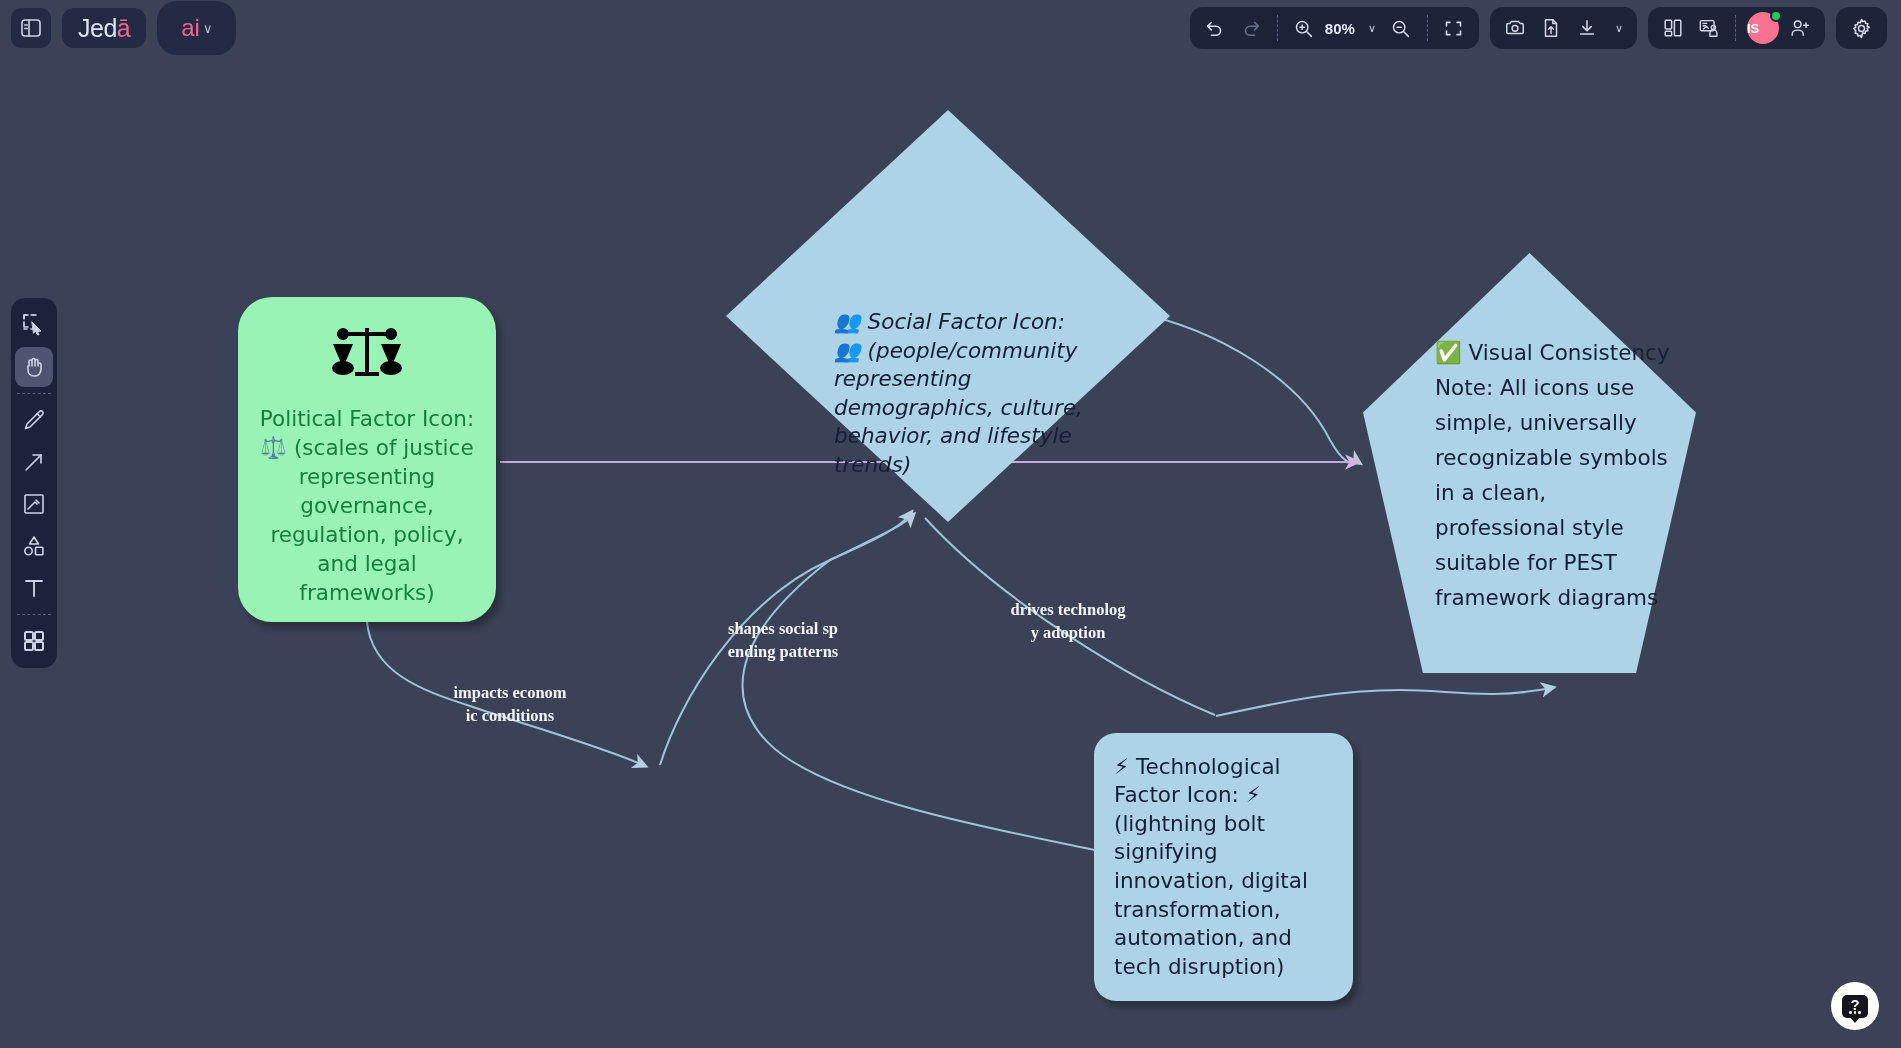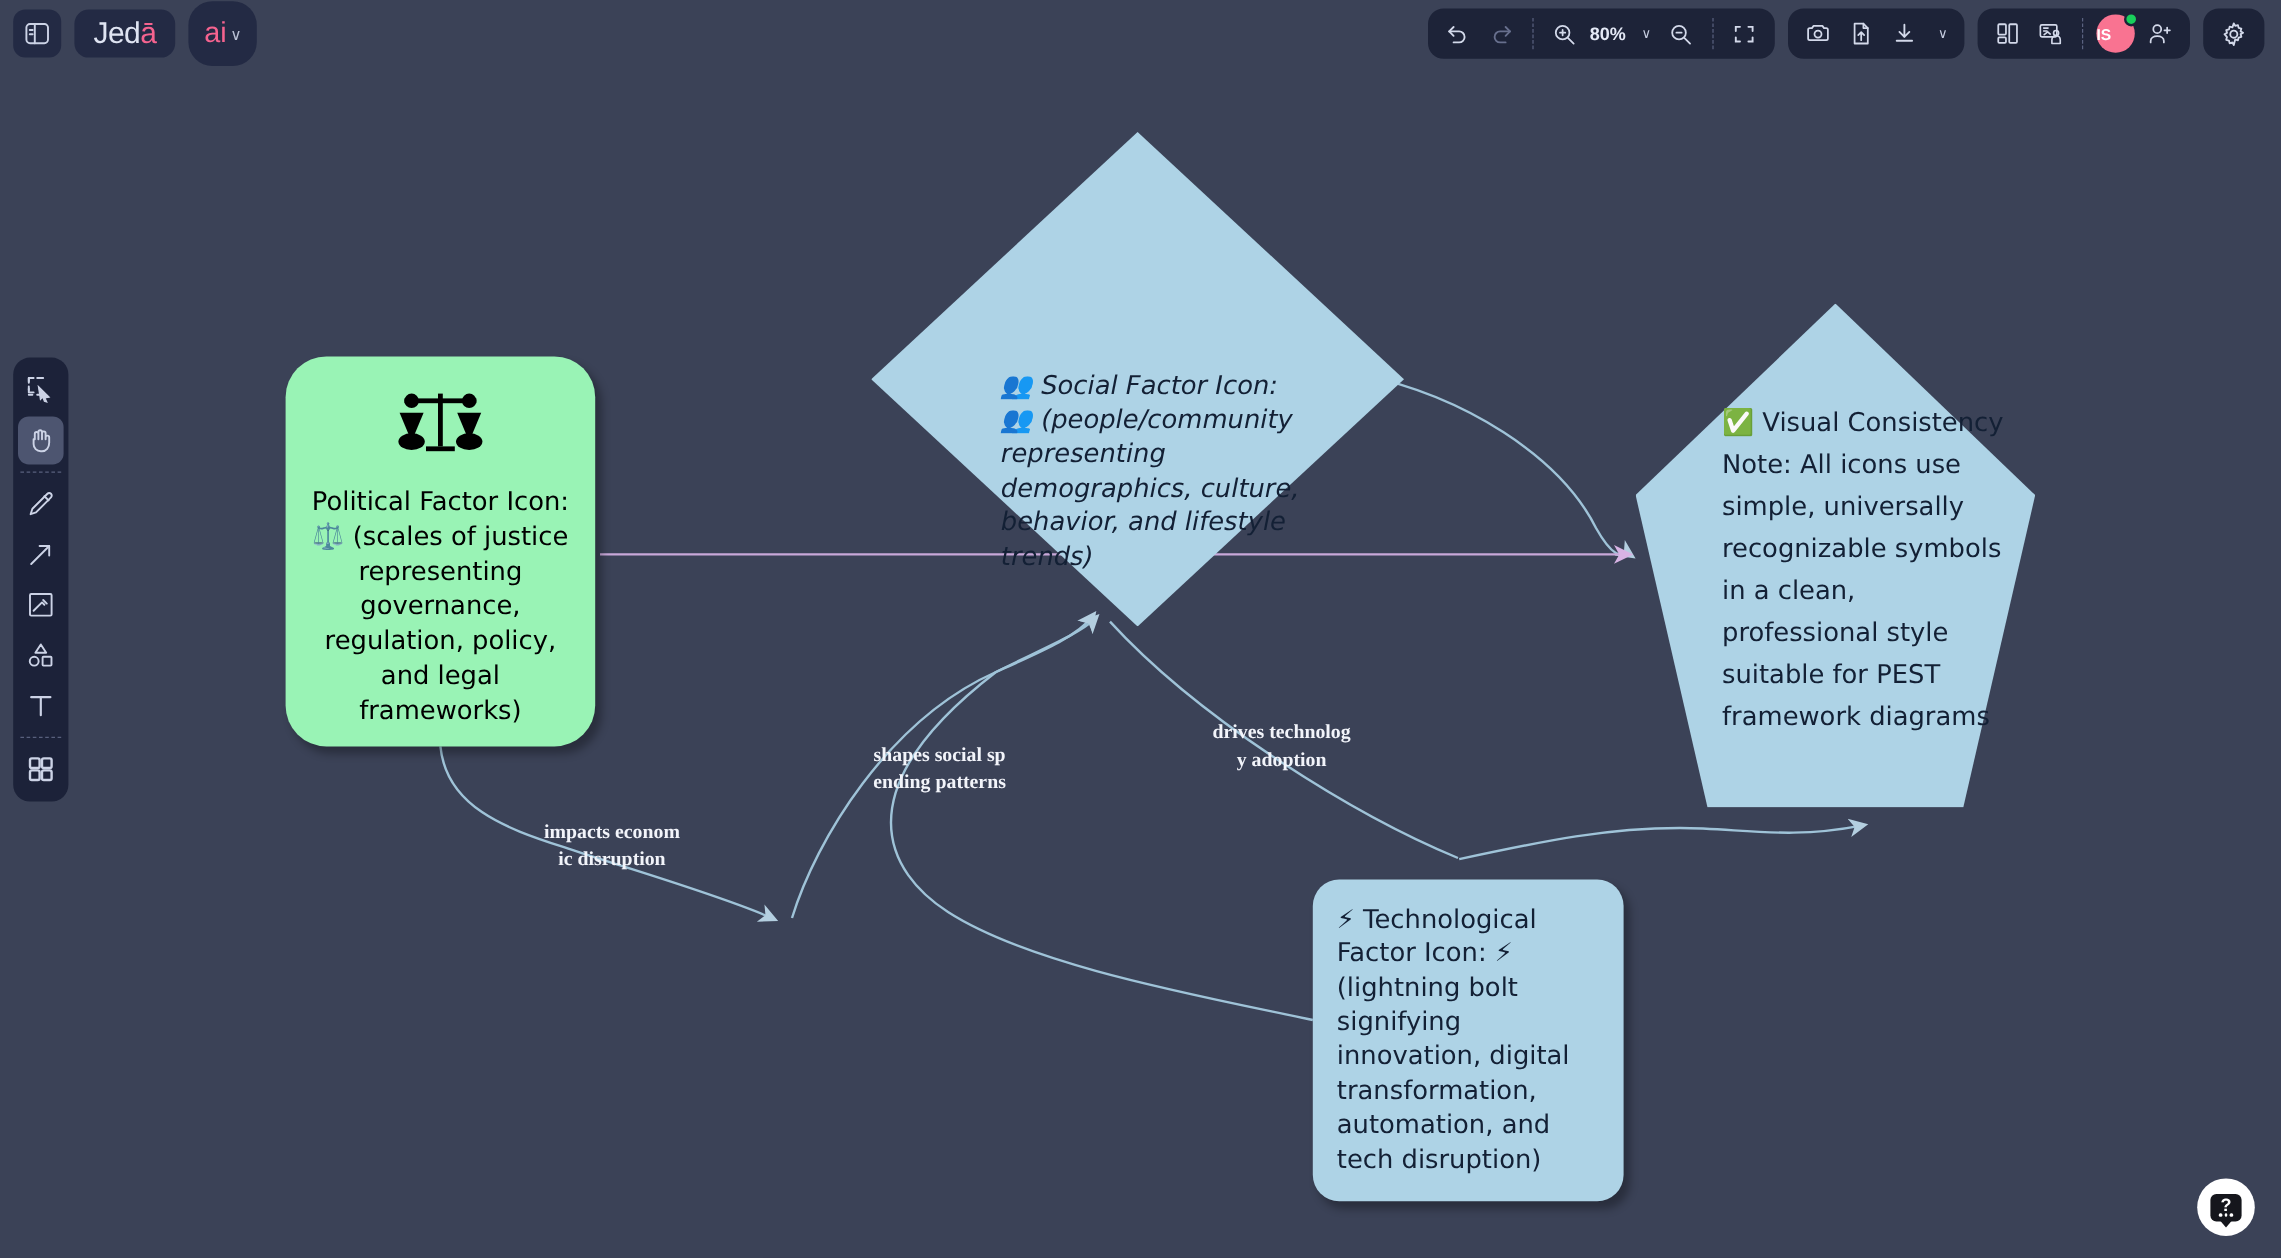--- a/index.html
+++ b/index.html
@@ -24,21 +24,21 @@
     display: flex; align-items: center; justify-content: center;
   }
   .logo-pill {
     margin-left: 11px; height: 40px; padding: 0 16px;
     background: #232a44; border-radius: 12px;
     display: flex; align-items: center; justify-content: center;
     font-size: 25px; letter-spacing: -0.5px; color: #dfe4f2;
   }
   .logo-pill .pink { color: #f5638f; }
   .ai-pill {
-    margin-left: 11px; height: 54px; padding: 0 13px;
+    margin-left: 11px; height: 54px; padding: 0 24px;
     background: #232a44; border-radius: 20px;
     display: flex; align-items: center; gap: 3px;
     font-size: 24px; color: #f5638f;
   }
   .ai-pill .chev { color: #b9c0d4; font-size: 13px; }
   .spacer { flex: 1; }
 
   .tgroup {
     height: 42px; background: #1d2338; border-radius: 13px;
     display: flex; align-items: center; padding: 0 8px; gap: 2px;
@@ -98,21 +98,21 @@
   
   #node-political {
     left: 238px; top: 297px; width: 258px; height: 325px;
     background: #99f3b5; border-radius: 34px;
     box-shadow: 5px 6px 7px rgba(0,0,0,0.30);
     flex-direction: column; padding: 26px 14px 16px;
   }
   #node-political .scales { margin-bottom: 18px; }
   #node-political .ptext {
     font-size: 21.5px; line-height: 29px; text-align: center;
-    color: #000000;
+    color: #15803d;
   }
   .emoji { font-family: "DejaVu Sans", sans-serif; }
 
   
   #node-social {
     left: 726px; top: 110px; width: 444px; height: 412px; font-style: italic;
   }
   #node-social .shape {
     position: absolute; inset: 0;
     background: #aed3e6;
@@ -254,21 +254,21 @@
       <div class="ttext emoji">⚡ Technological Factor Icon: ⚡ (lightning bolt signifying innovation, digital transformation, automation, and tech disruption)</div>
     </div>
 
     <div class="node" id="node-visual">
       <div class="shape"></div>
       <div class="vtext emoji">✅ Visual Consistency Note: All icons use simple, universally recognizable symbols in a clean, professional style suitable for PEST framework diagrams</div>
     </div>
 
     <div class="edge-label" id="lbl-impacts">
       <div>impacts econom</div>
-      <div>ic disruption</div>
+      <div>ic conditions</div>
     </div>
     <div class="edge-label" id="lbl-shapes">
       <div>shapes social sp</div>
       <div>ending patterns</div>
     </div>
     <div class="edge-label" id="lbl-drives">
       <div>drives technolog</div>
       <div>y adoption</div>
     </div>
   </div>

